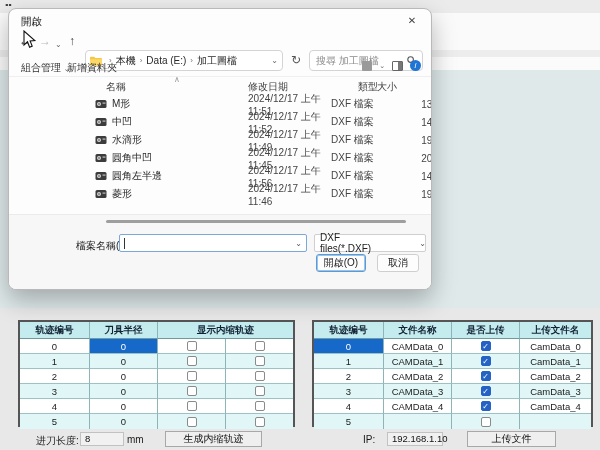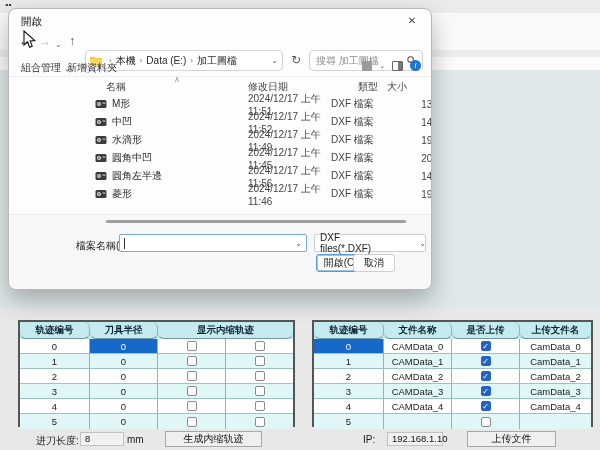--- a/index.html
+++ b/index.html
@@ -43,55 +43,55 @@
   #tb-newfolder { left:58px; }
   .tool-icons { position:absolute; right:10px; top:3px; display:flex; align-items:center; gap:7px; }
   .icon-view { width:10px; height:10px; background:#9a9a9a; border-radius:1px; }
   .icon-pane { width:11px; height:10px; border:1px solid #666; border-radius:1px; position:relative; }
   .icon-pane::after { content:""; position:absolute; right:0; top:0; bottom:0; width:4px; background:#777; }
   .icon-info { width:11px; height:11px; border-radius:50%; background:#1f74d4; color:#fff; font-size:8px;
                line-height:11px; text-align:center; font-style:italic; }
   .listhead { position:absolute; left:0; top:68px; height:17px; width:100%; color:#3f3f3f; }
   .lh { position:absolute; top:3px; }
   #lh-name { left:97px; } #lh-date { left:239px; } #lh-type { left:322px;margin-left:27px; }
-  #lh-size { left:368px; width:40px; text-align:center; }
+  #lh-size { left:368px; width:40px; text-align:left; }
   .sortchev { position:absolute; left:165px; top:-2px; color:#999; font-size:8px; }
   .filelist { position:absolute; left:0; top:86px; width:100%; }
   .frow { position:relative; height:18px; display:flex; align-items:center; padding-left:86px; color:#2a2a2a; }
   .ficon { width:12px; height:10px; margin-right:5px; flex:0 0 12px; }
   .fname { width:136px; white-space:nowrap; overflow:hidden; }
   .fdate { width:83px; color:#444; }
   .ftype { width:61px; color:#444; }
   .fsize { width:46px; text-align:right; color:#444; margin-right:-9px; }
   .hscroll { position:absolute; left:97px; top:210px; width:300px; height:3px; background:#9e9e9e; border-radius:2px; }
   .dlg-footer { position:absolute; left:0; top:205px; right:0; bottom:0; background:#f7f7f7; border-top:1px solid #ebebeb; }
   .fn-label { position:absolute; left:67px; top:24px; color:#222; }
   .fn-combo { position:absolute; left:110px; top:19px; width:188px; height:18px; background:#fff;
               border:1px solid #7aa8d8; border-radius:2px; display:flex; align-items:center; padding:0 4px; }
   .caret { width:1px; height:11px; background:#333; }
   .combo-chev { margin-left:auto; color:#555; font-size:8px; }
   .ft-combo { position:absolute; left:305px; top:19px; width:112px; height:18px; background:#fff;
               border:1px solid #cfcfcf; border-radius:2px; display:flex; align-items:center; padding:0 5px; color:#222;gap:48px; }
   .btn { position:absolute; top:39px; height:18px; background:#fdfdfd; border:1px solid #cfcfcf; border-radius:3px;
          font-size:10px; color:#222; text-align:center; line-height:16px; }
   #btn-open { left:307px; width:50px; border:1px solid #5b9bd5; box-shadow:0 0 0 1px #9cc3e8 inset; }
-  #btn-cancel { left:344px; width:42px; }
+  #btn-cancel { left:368px; width:42px; }
 
   
   .cursor { position:absolute; left:23px; top:30px; z-index:50; }
 
   
   .tbl { position:absolute; border:2px solid #555; background:#fff; font-size:9.5px; color:#1c1c1c; }
   #tbl-left  { left:18px;  top:320px; width:277px; height:107px; }
   #tbl-right { left:312px; top:320px; width:281px; height:107px; }
   .trow { display:flex; height:15px; }
   .trow.head { height:17px; background:var(--thead); font-weight:bold; color:#123; }
   .tcell { border-right:1px solid #8fb4b8; border-bottom:1px solid #9dc2c6; display:flex;
            align-items:center; justify-content:center; overflow:hidden; white-space:nowrap; }
-  .trow.head .tcell { border-bottom:1px solid #6f999d;border-radius:6px; }
+  .trow.head .tcell { border-bottom:1px solid #6f999d; }
   .tcell:last-child { border-right:none; }
   .trow:last-child .tcell { border-bottom:none; }
   .trow.alt .tcell { background:#e0f6f7; }
   .tcell.sel { background:var(--sel) !important; color:#fff; }
   #tbl-left  .c0{width:70px;} #tbl-left  .c1{width:68px;} #tbl-left  .c2{width:68px;} #tbl-left  .c3{flex:1;}
   #tbl-right .c0{width:70px;} #tbl-right .c1{width:68px;} #tbl-right .c2{width:68px;} #tbl-right .c3{flex:1;}
   .cb { width:10px; height:10px; border:1px solid #8a8a8a; border-radius:2px; background:#fff; }
   .cb.on { background:var(--cbon); border-color:var(--cbon); color:#fff; font-size:8px; line-height:9px; text-align:center; }
 
   

